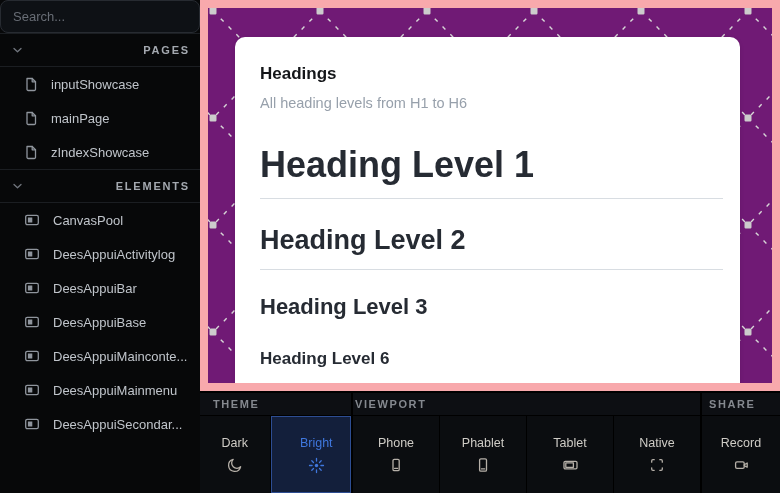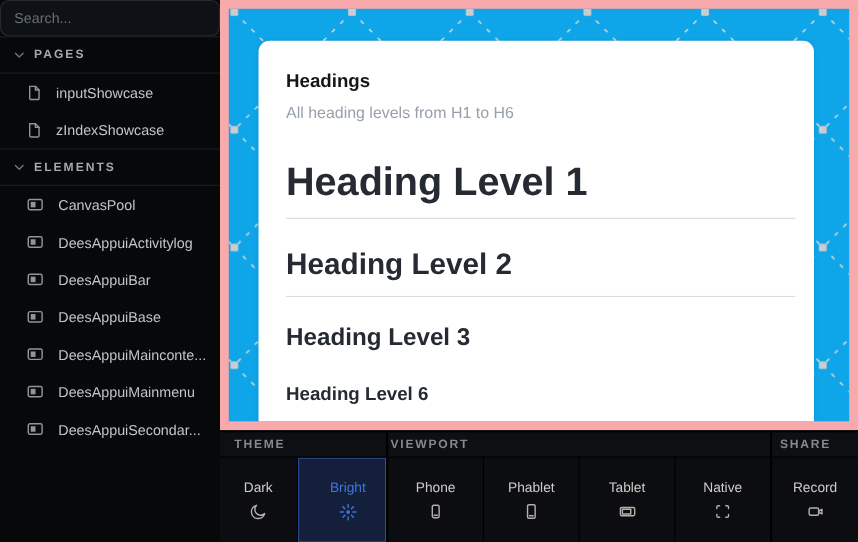--- a/index.html
+++ b/index.html
@@ -9,33 +9,33 @@
 
   
   .sidebar { width:200px; height:493px; background:#070809; flex:0 0 200px; display:flex; flex-direction:column; }
   .search-wrap { padding:0; }
   .search-input {
     width:100%; height:33px; background:#0e1115; border:1px solid #272b31; border-radius:8px;
     color:#cfd3d8; font-size:13px; padding:0 12px; outline:none; font-family:inherit;
   }
   .search-input::placeholder { color:#686d75; }
   .side-divider { height:1px; background:#1b1e22; width:100%; flex:0 0 1px; }
-  .sec-header { height:32px; display:flex; align-items:center; padding:0 10px 0 13px; gap:9px; cursor:pointer; }
+  .sec-header { height:32px; display:flex; align-items:center; padding:0 10px 0 13px; gap:9px; cursor:pointer;justify-content:space-between; }
   .sec-label { color:#a4a9b0; font-size:11px; font-weight:700; letter-spacing:1.8px; }
   .chev { display:flex; align-items:center; color:#70757d; }
   .side-item { height:34px; display:flex; align-items:center; padding-left:24px; gap:13px; cursor:pointer; }
   .item-label { color:#c0c5cb; font-size:13px; white-space:nowrap; }
   .side-icon { display:flex; align-items:center; color:#8f959d; }
 
   
   .main { width:580px; display:flex; flex-direction:column; background:#000; }
 
   
   .canvas { height:391px; background:var(--frame-pink,#f8a9ac); padding:8px; flex:0 0 391px; }
-  .pattern-area { position:relative; width:100%; height:100%; background:#0ea5e9; overflow:hidden;padding-left:28px; }
+  .pattern-area { position:relative; width:100%; height:100%; background:#701a75; overflow:hidden;padding-left:28px; }
   .pattern-svg { position:absolute; inset:0; width:100%; height:100%; display:block; }
   .card {
     position:absolute; left:27px; top:29px; width:505px; height:420px;
     background:#ffffff; border-radius:10px; box-shadow:0 1px 4px rgba(0,0,0,0.10);
     padding:27px 25px;
   }
   .card-title { font-size:17px; font-weight:700; color:#141619; }
   .card-subtitle { font-size:14.5px; color:#97a0ab; margin-top:11px; }
   .hx { color:#262b33; font-weight:700; line-height:1.15; }
   .h-level-1 { font-size:36px; margin-top:33px; }
@@ -96,20 +96,29 @@
           </span>
           <span class="item-label">inputShowcase</span>
         </div>
         <div class="side-item">
           <span class="side-icon">
             <svg width="14" height="15" viewBox="0 0 14 15" stroke="currentColor" fill="none" stroke-width="1.3" stroke-linecap="round" stroke-linejoin="round">
               <path d="M3 1.5 h5.2 L11.5 4.8 V12.3 a1.2 1.2 0 0 1 -1.2 1.2 H4.2 A1.2 1.2 0 0 1 3 12.3 Z"></path>
               <path d="M8.2 1.5 V4.8 H11.5"></path>
             </svg>
           </span>
+          <span class="item-label">mainPage</span>
+        </div>
+        <div class="side-item">
+          <span class="side-icon">
+            <svg width="14" height="15" viewBox="0 0 14 15" stroke="currentColor" fill="none" stroke-width="1.3" stroke-linecap="round" stroke-linejoin="round">
+              <path d="M3 1.5 h5.2 L11.5 4.8 V12.3 a1.2 1.2 0 0 1 -1.2 1.2 H4.2 A1.2 1.2 0 0 1 3 12.3 Z"></path>
+              <path d="M8.2 1.5 V4.8 H11.5"></path>
+            </svg>
+          </span>
           <span class="item-label">zIndexShowcase</span>
         </div>
         <div class="side-divider"></div>
         <div class="sec-header">
           <span class="chev">
             <svg width="9" height="8" viewBox="0 0 9 8" stroke="currentColor" fill="none" stroke-width="1.3" stroke-linecap="round" stroke-linejoin="round">
               <path d="M1 2.5 L4.5 5.8 L8 2.5"></path>
             </svg>
           </span>
           <span class="sec-label">ELEMENTS</span>

